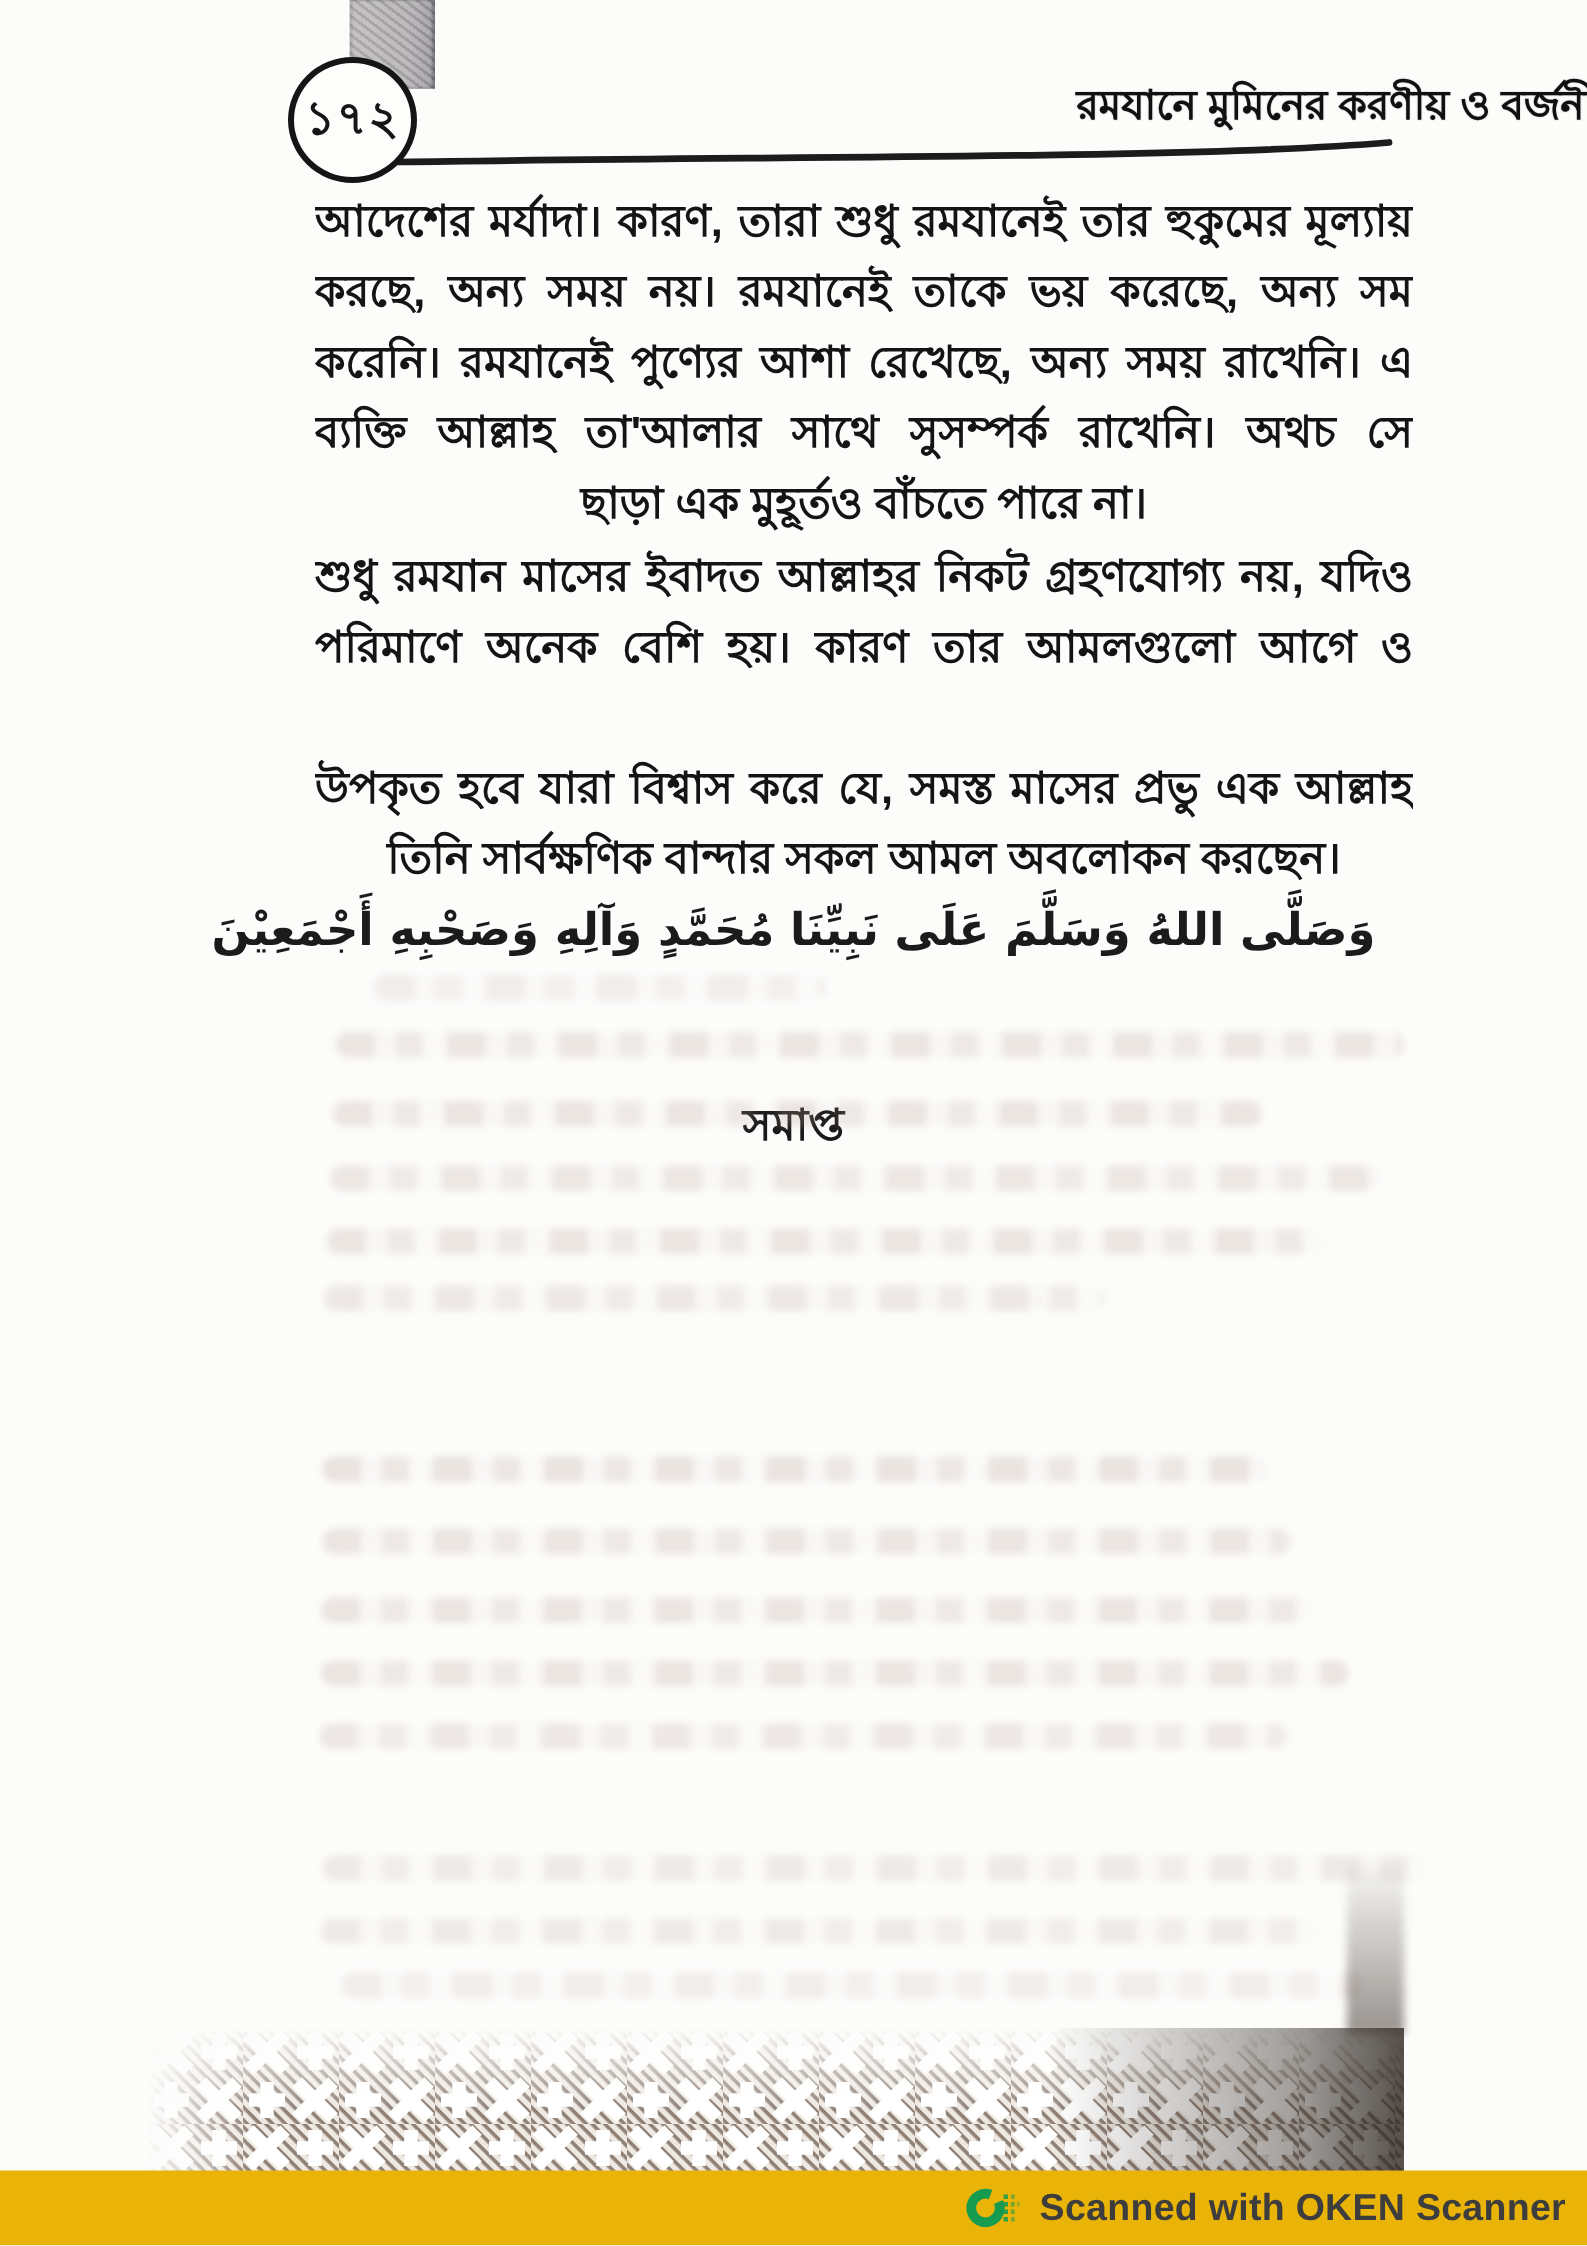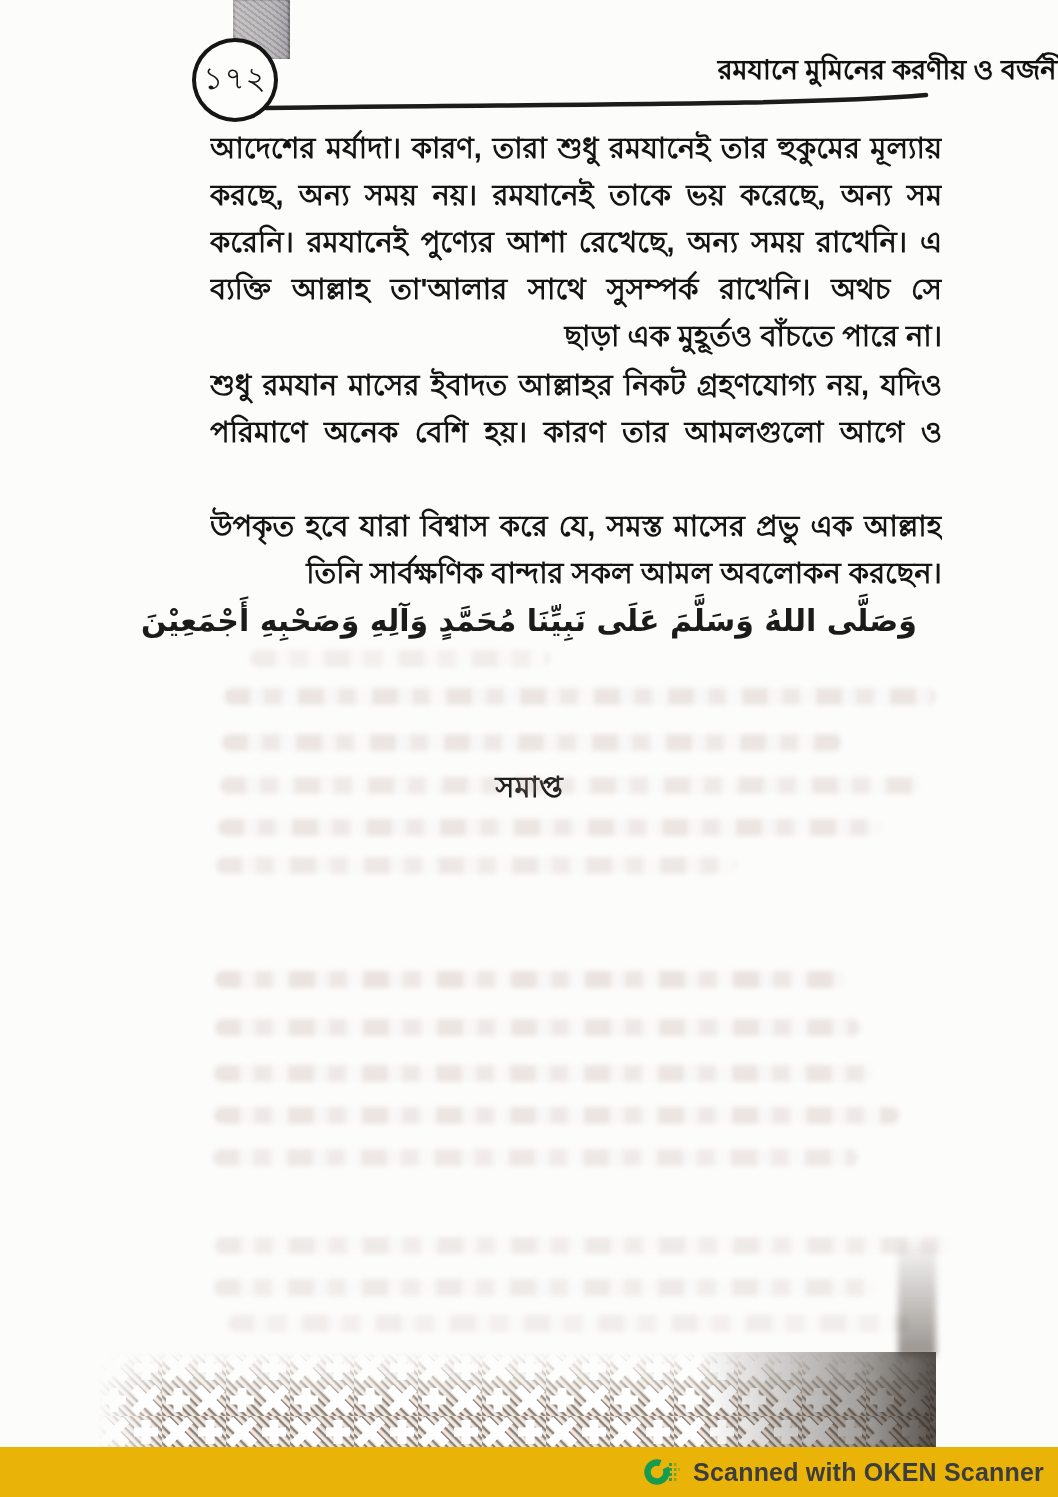--- a/index.html
+++ b/index.html
@@ -14,44 +14,44 @@
     background:
       repeating-linear-gradient(37deg,rgba(255,255,255,.18) 0 3px,rgba(0,0,0,.07) 3px 5px),
       linear-gradient(90deg,#bab7b9 0%,#aeabae 70%,#97949a 100%);
     box-shadow:inset -2px 0 2px rgba(0,0,0,.28), inset 2px 0 2px rgba(0,0,0,.12);
   }
   
   .page-badge{
     position:absolute;left:192px;top:38px;width:78px;height:76px;z-index:3;
     background:#fdfdfc;border:4px solid #151515;border-radius:50%;
     display:flex;align-items:center;justify-content:center;
-    font-size:31px;font-weight:400;letter-spacing:1px;
+    font-size:31px;font-weight:700;letter-spacing:1px;
   }
   .header-title{
     position:absolute;top:49px;right:-6px;z-index:2;
     font-size:27px;font-weight:700;white-space:nowrap;color:#101010;
     text-shadow:0 0 1px rgba(0,0,0,.35);
   }
   .header-rule{position:absolute;left:258px;top:90px;z-index:2;}
   
   .bline{
     position:absolute;left:210px;width:732px;height:47px;
     font-size:29px;font-weight:600;line-height:45px;color:#141414;
     white-space:nowrap;overflow:hidden;
   }
   .jline{text-align:justify;text-align-last:justify;white-space:normal;}
-  .lline{text-align:right;}
+  .lline{text-align:center;}
   .arabic-line{
     position:absolute;left:0;top:603px;width:100%;text-align:center;
     direction:rtl;font-family:"DejaVu Sans",sans-serif;
     font-size:30px;font-weight:600;color:#1b1b1b;
   }
   .closing-word{
     position:absolute;left:0;top:727px;width:100%;text-align:center;
-    font-size:29px;font-weight:700;color:#191919;margin-top:37px;
+    font-size:29px;font-weight:700;color:#191919;
   }
   
   .ghost{
     position:absolute;height:17px;border-radius:8px;filter:blur(2.5px);
     background:repeating-linear-gradient(90deg,
       rgba(184,158,147,.50) 0 26px, rgba(184,158,147,.10) 26px 40px,
       rgba(184,158,147,.42) 40px 58px, rgba(184,158,147,.06) 58px 74px);
   }
   
   .pattern-band{position:absolute;left:98px;top:1352px;z-index:1;}

